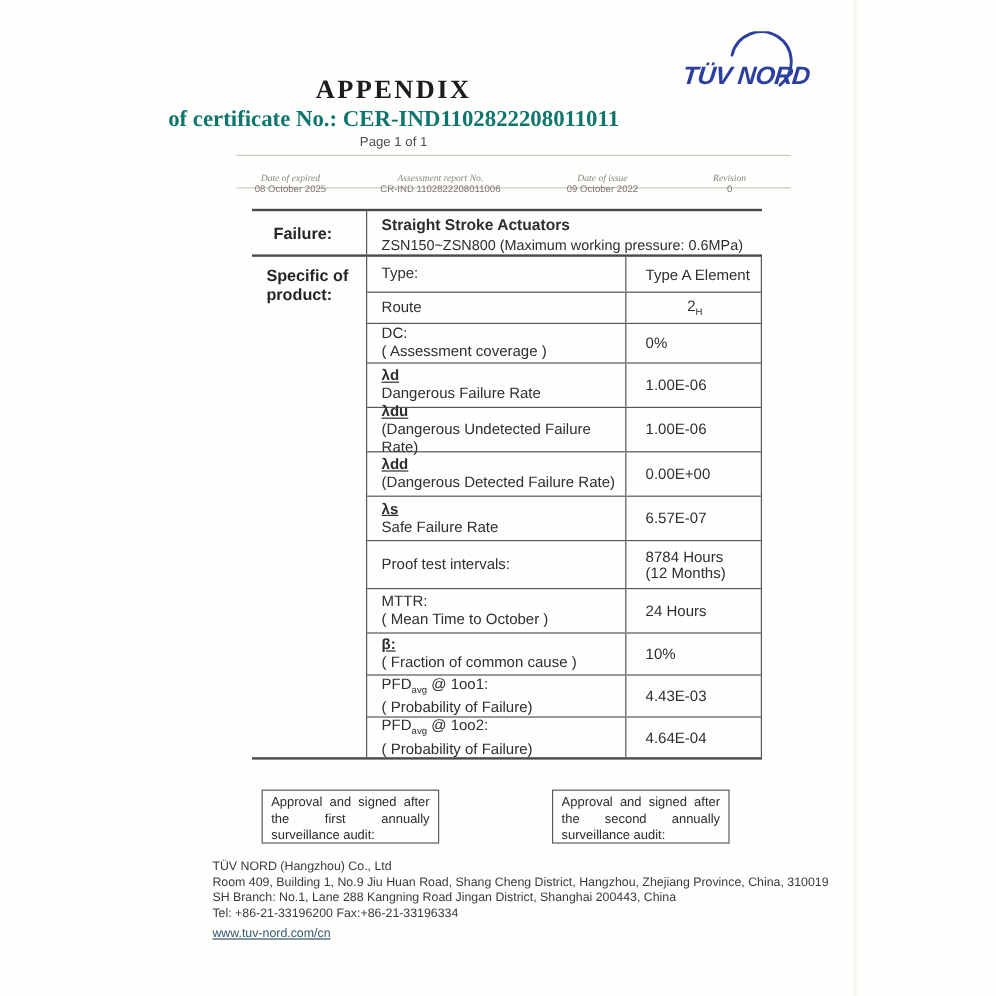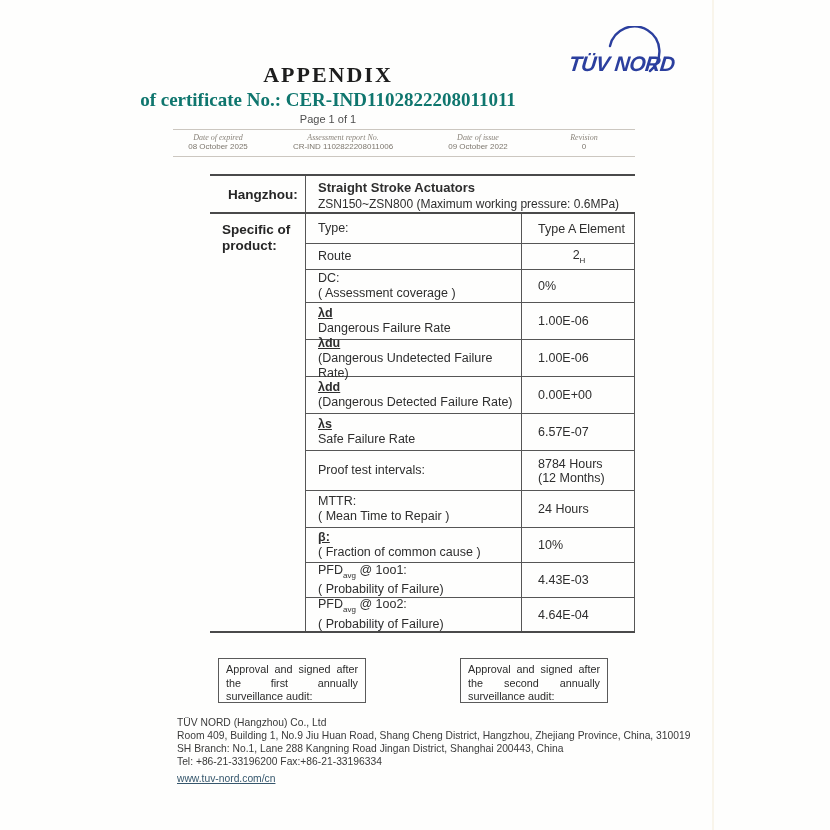--- a/index.html
+++ b/index.html
@@ -32,23 +32,23 @@
     font-size:22px; letter-spacing:2px; color:#1d1d1d;
   }
   .subtitle {
     font-family:"Liberation Serif", serif; font-weight:bold;
     font-size:19px; color:#0f766e; margin-top:1px;
   }
   .pageno { font-size:11px; color:#4e4e4e; margin-top:2px; }
 
   
   .meta {
-    position:absolute; left:173px; top:129px; width:462px; height:28px;
+    position:absolute; left:197px; top:129px; width:462px; height:28px;
     border-top:1px solid #ccc7c0; border-bottom:1px solid #ccc7c0;
-    display:flex; padding-top:3px;
+    display:flex; padding-top:14px;
   }
   .meta .col { text-align:center; }
   .meta .c1 { width:90px; } .meta .c2 { width:160px; }
   .meta .c3 { width:110px; } .meta .c4 { width:102px; }
   .meta .lbl {
     font-family:"Liberation Serif", serif; font-style:italic;
     font-size:8px; color:#8a847b; line-height:9px;
   }
   .meta .val { font-size:8px; color:#7d7style; color:#7d776e; line-height:10px; }
 
@@ -141,21 +141,21 @@
       <div class="val">09 October 2022</div>
     </div>
     <div class="col c4">
       <div class="lbl">Revision</div>
       <div class="val">0</div>
     </div>
   </div>
 
   <div class="ptable">
     <div class="prod-row">
-      <div class="lab-cell">Hangzhou:</div>
+      <div class="lab-cell">Failure:</div>
       <div class="prod-content">
         <div class="prod-name">Straight Stroke Actuators</div>
         <div class="prod-desc">ZSN150~ZSN800 (Maximum working pressure: 0.6MPa)</div>
       </div>
     </div>
 
     <div class="body-row">
       <div class="spec-cell">Specific of product:</div>
       <div class="rows">
 
@@ -233,21 +233,21 @@
           </div>
           <div class="vcell">
             <div>8784 Hours</div>
             <div>(12 Months)</div>
           </div>
         </div>
 
         <div class="trow h37">
           <div class="pcell">
             <div class="p1">MTTR:</div>
-            <div class="p2">( Mean Time to Repair )</div>
+            <div class="p2">( Mean Time to October )</div>
           </div>
           <div class="vcell">
             <div>24 Hours</div>
           </div>
         </div>
 
         <div class="trow h35 boldp">
           <div class="pcell">
             <div class="p1">β:</div>
             <div class="p2">( Fraction of common cause )</div>

